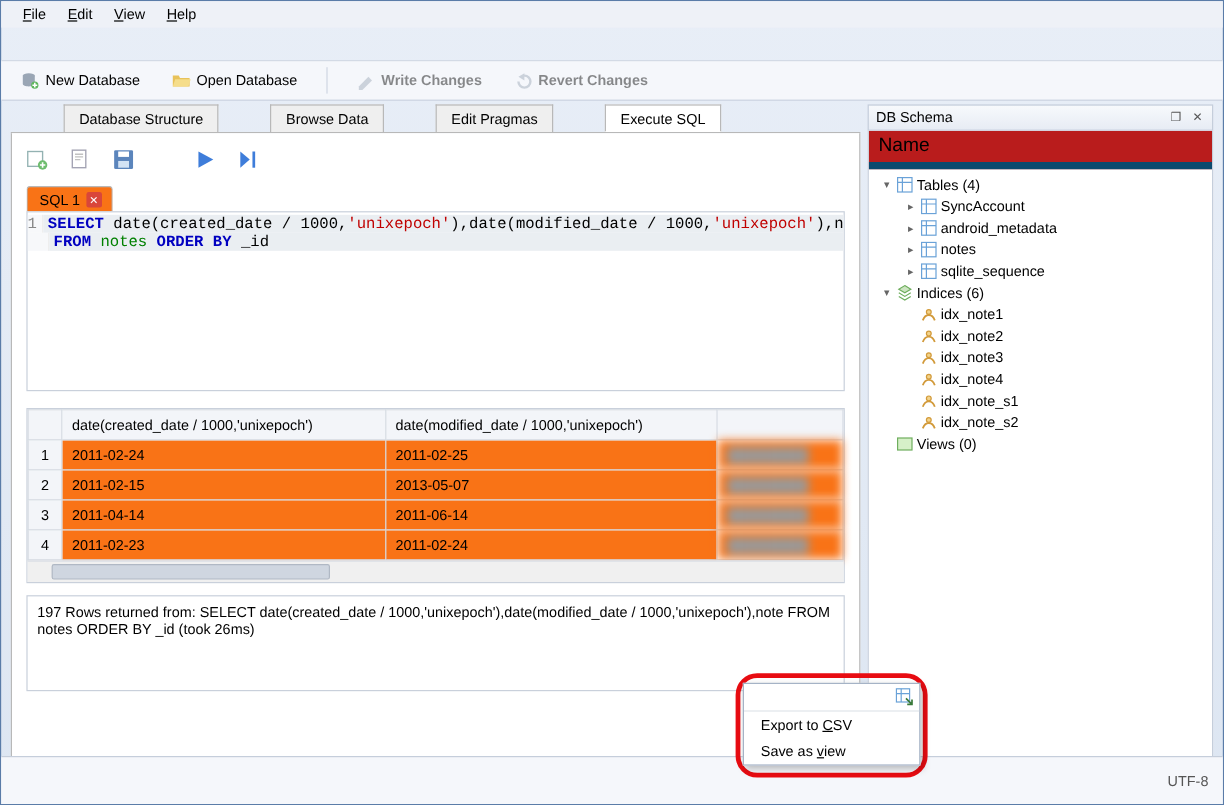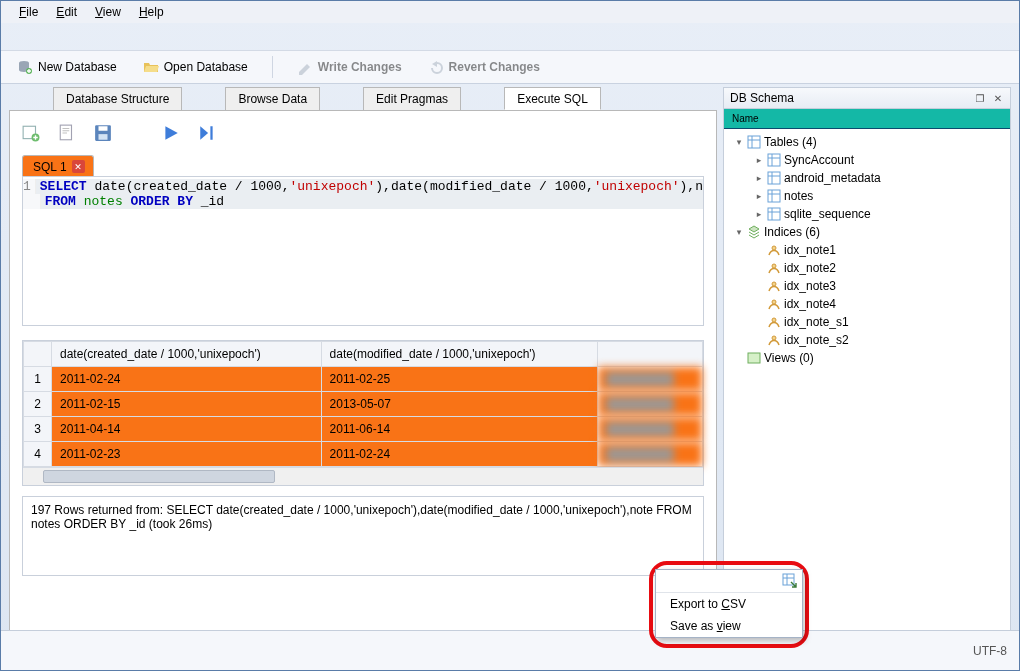--- a/index.html
+++ b/index.html
@@ -67,33 +67,33 @@
 .result-table th { background: #f3f5f9; font-weight: normal; }
 .result-table .rownum { width: 28px; text-align: center; background: #f3f5f9; }
 .result-table td.blur { filter: blur(4px); color: #999; }
 .hscroll { height: 18px; background: #f0f0f0; border-top: 1px solid #d6dbe3; position: relative; }
 .hscroll::after { content: ""; position: absolute; left: 20px; width: 230px; top: 2px; bottom: 2px; background: #cfd6e0; border: 1px solid #b0b8c4; border-radius: 2px; }
 
 
 .status-box { margin-top: 10px; border: 1px solid #c9d0db; padding: 6px 8px; font-size: 12px; min-height: 80px; background: #fff; }
 
 
-.popup { position: absolute; left: 648px; top: 560px; width: 160px; border: 4px solid #e80c12; border-radius: 18px; padding: 4px 2px 6px 2px; background: transparent; z-index: 100; }
+.popup { position: absolute; left: 612px; top: 560px; width: 160px; border: 4px solid #e80c12; border-radius: 18px; padding: 4px 2px 6px 2px; background: transparent; z-index: 100; }
 .popup-inner { background: #fff; border: 1px solid #a5b3c6; box-shadow: 2px 3px 6px rgba(0,0,0,0.25); }
 .popup-header { display: flex; justify-content: flex-end; padding: 3px 4px; border-bottom: 1px solid #e0e4ea; }
 .popup-header-icon { width: 16px; height: 16px; }
 .popup-item { padding: 4px 14px; cursor: pointer; }
 .popup-item span.ul { text-decoration: underline; }
 
 
 .panel-title { height: 22px; background: linear-gradient(to bottom, #f7f9fc, #e7ecf4); border: 1px solid #c5cedb; padding: 3px 6px; display: flex; align-items: center; justify-content: space-between; font-size: 12px; }
 .panel-title-ctrl { display: flex; gap: 6px; }
 .panel-title-btn { width: 12px; height: 12px; cursor: pointer; font-size: 10px; color: #555; display: flex; align-items: center; justify-content: center; }
 .panel-body { flex: 1; background: #fff; border: 1px solid #c5cedb; border-top: none; overflow: auto; }
-.tree-header { background: #14b8a6; border-bottom: 1px solid #0c4a6e; padding: 4px 8px; font-size: 10px; }
+.tree-header { background: #b91c1c; border-bottom: 6px solid #0c4a6e; padding: 4px 8px; font-size: 16px; }
 .tree { padding: 4px 2px; font-size: 12px; }
 .tree-row { display: flex; align-items: center; height: 18px; gap: 3px; cursor: pointer; }
 .expander { width: 10px; text-align: center; color: #666; font-size: 9px; }
 .tree-icon { width: 14px; height: 14px; display: inline-flex; align-items: center; justify-content: center; }
 .indent-1 { padding-left: 8px; }
 .indent-2 { padding-left: 28px; }
 
 
 .bottom-dock { position: absolute; right: 10px; bottom: 4px; display: flex; gap: 2px; height: 20px; }
 .dock-tab { padding: 2px 10px; border: 1px solid #c5cedb; background: #f3f5f9; font-size: 12px; }

